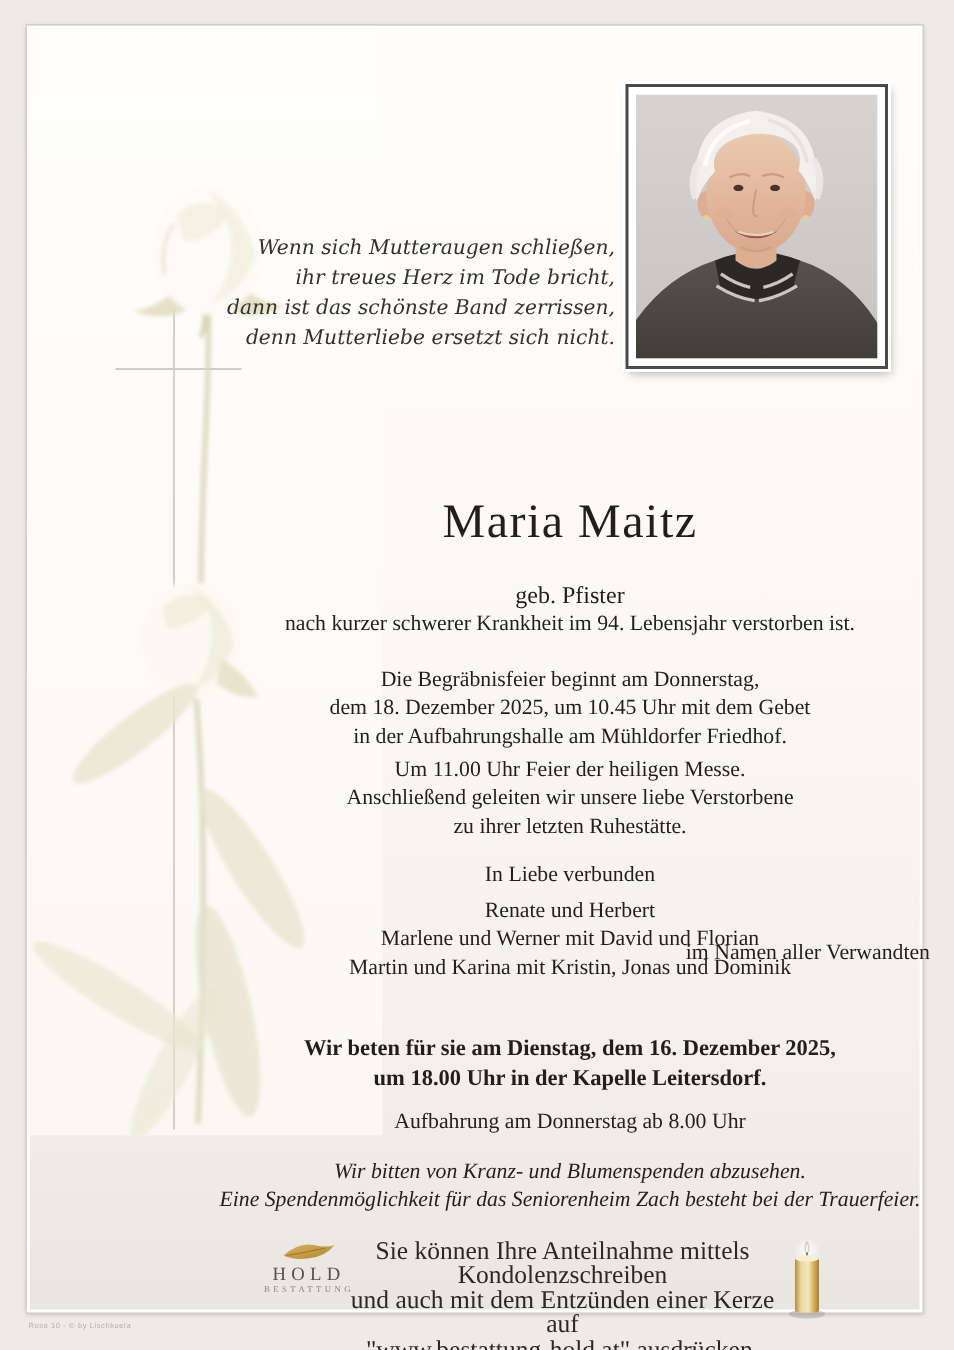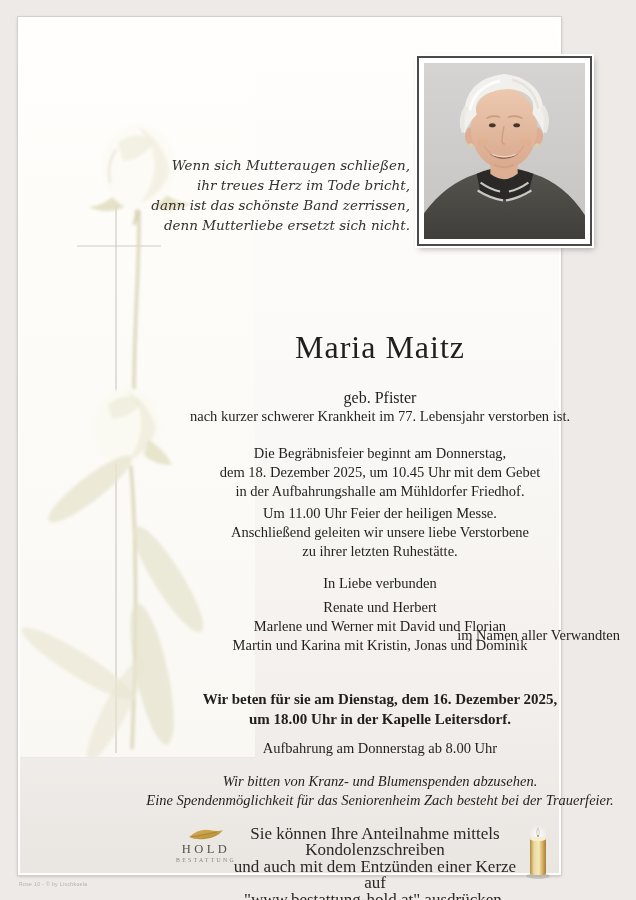--- a/index.html
+++ b/index.html
@@ -2,21 +2,21 @@
 <html lang="de"><head>
 <meta charset="utf-8">
 <style>
   html,body{margin:0;padding:0;}
   body{
     width:636px;height:900px;position:relative;overflow:hidden;
     background:#edeae7;
     font-family:"Liberation Serif", serif;
   }
   .card{
-    position:absolute;left:18px;top:17px;width:543px;height:858px;
+    position:absolute;left:18px;top:17px;width:597px;height:858px;
     background:linear-gradient(to bottom,#fffefd 0%,#fbf9f7 45%,#f3f0ed 78%,#e9e6e2 100%);
     border:2px solid #ffffff;
     outline:1px solid #d3cfca;
     box-shadow:0 1px 3px rgba(110,105,98,.45);
     box-sizing:border-box;
   }
   
   .rose-art{
     position:absolute;left:0;top:0;width:235px;height:738px;
     background:linear-gradient(to bottom,#fffefc, #faf8f3);
@@ -176,21 +176,21 @@
     </svg>
   </div>
 
   <div class="poem">Wenn sich Mutteraugen schließen,
 ihr treues Herz im Tode bricht,
 dann ist das schönste Band zerrissen,
 denn Mutterliebe ersetzt sich nicht.</div>
 
   <div class="block name">Maria Maitz</div>
   <div class="block maiden">geb. Pfister</div>
-  <div class="block death">nach kurzer schwerer Krankheit im 77. Lebensjahr verstorben ist.</div>
+  <div class="block death">nach kurzer schwerer Krankheit im 94. Lebensjahr verstorben ist.</div>
 
   <div class="block service">Die Begräbnisfeier beginnt am Donnerstag,
 dem 18. Dezember 2025, um 10.45 Uhr mit dem Gebet
 in der Aufbahrungshalle am Mühldorfer Friedhof.</div>
   <div class="block mass">Um 11.00 Uhr Feier der heiligen Messe.
 Anschließend geleiten wir unsere liebe Verstorbene
 zu ihrer letzten Ruhestätte.</div>
 
   <div class="block family-head">In Liebe verbunden</div>
   <div class="block family-lines">Renate und Herbert

